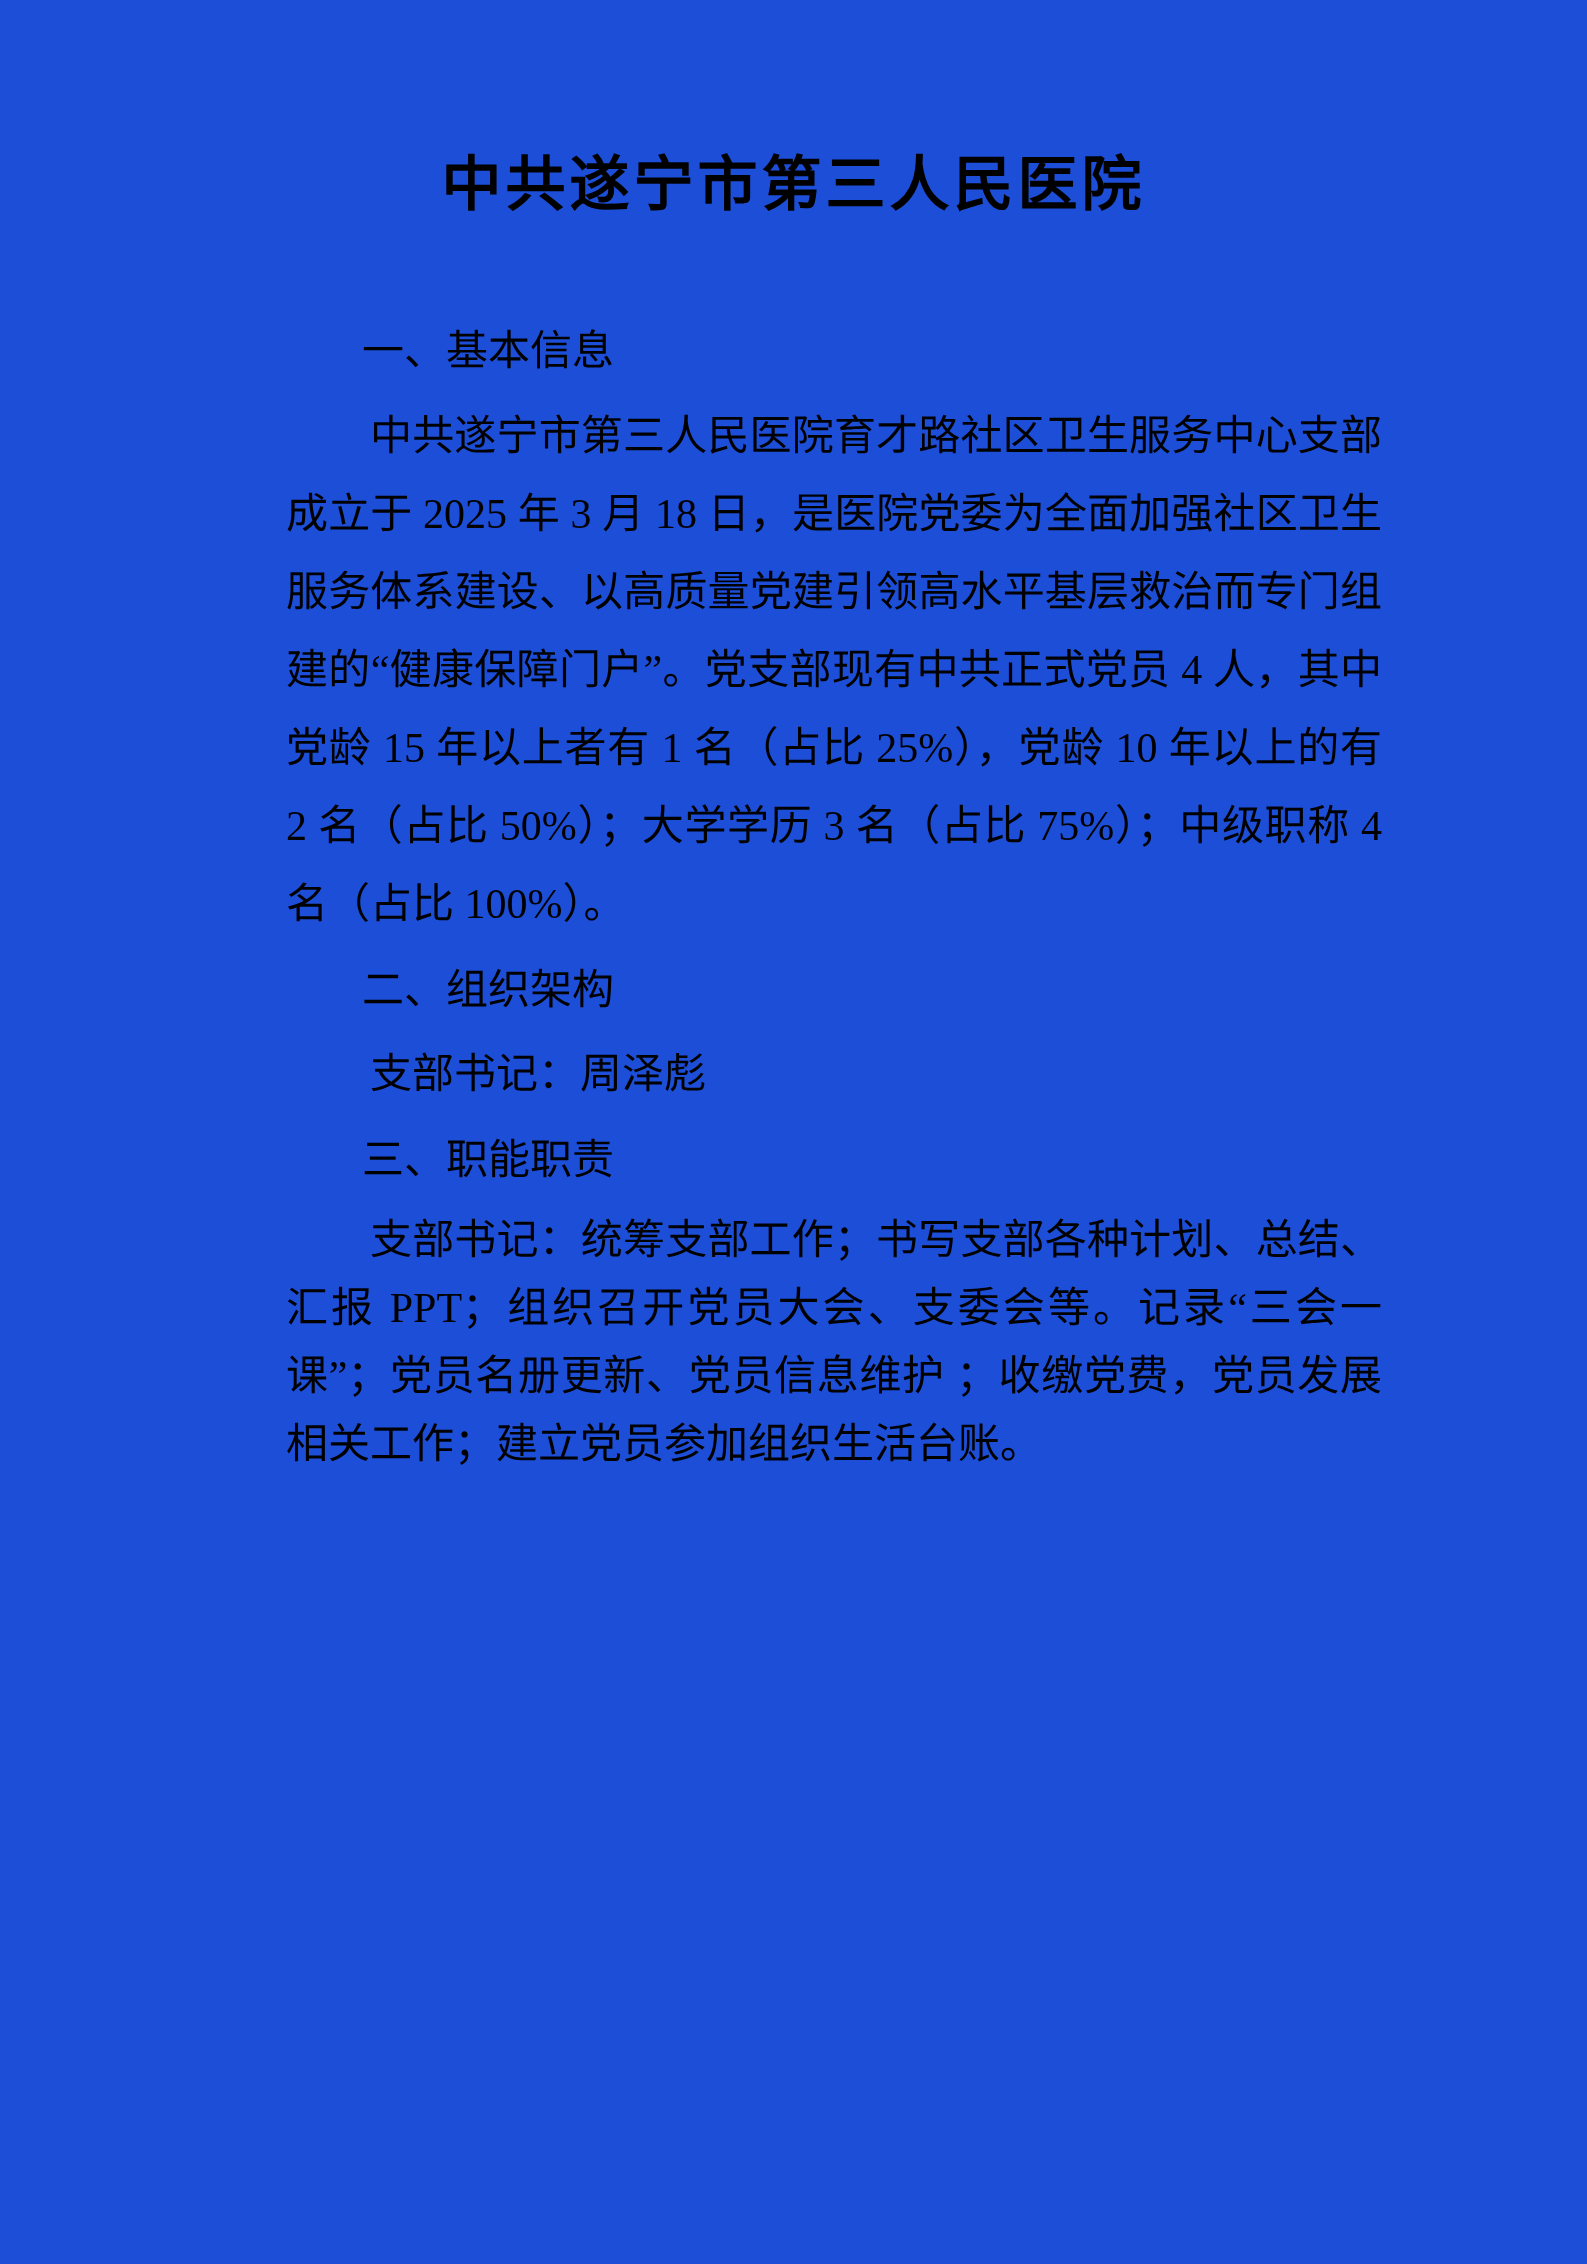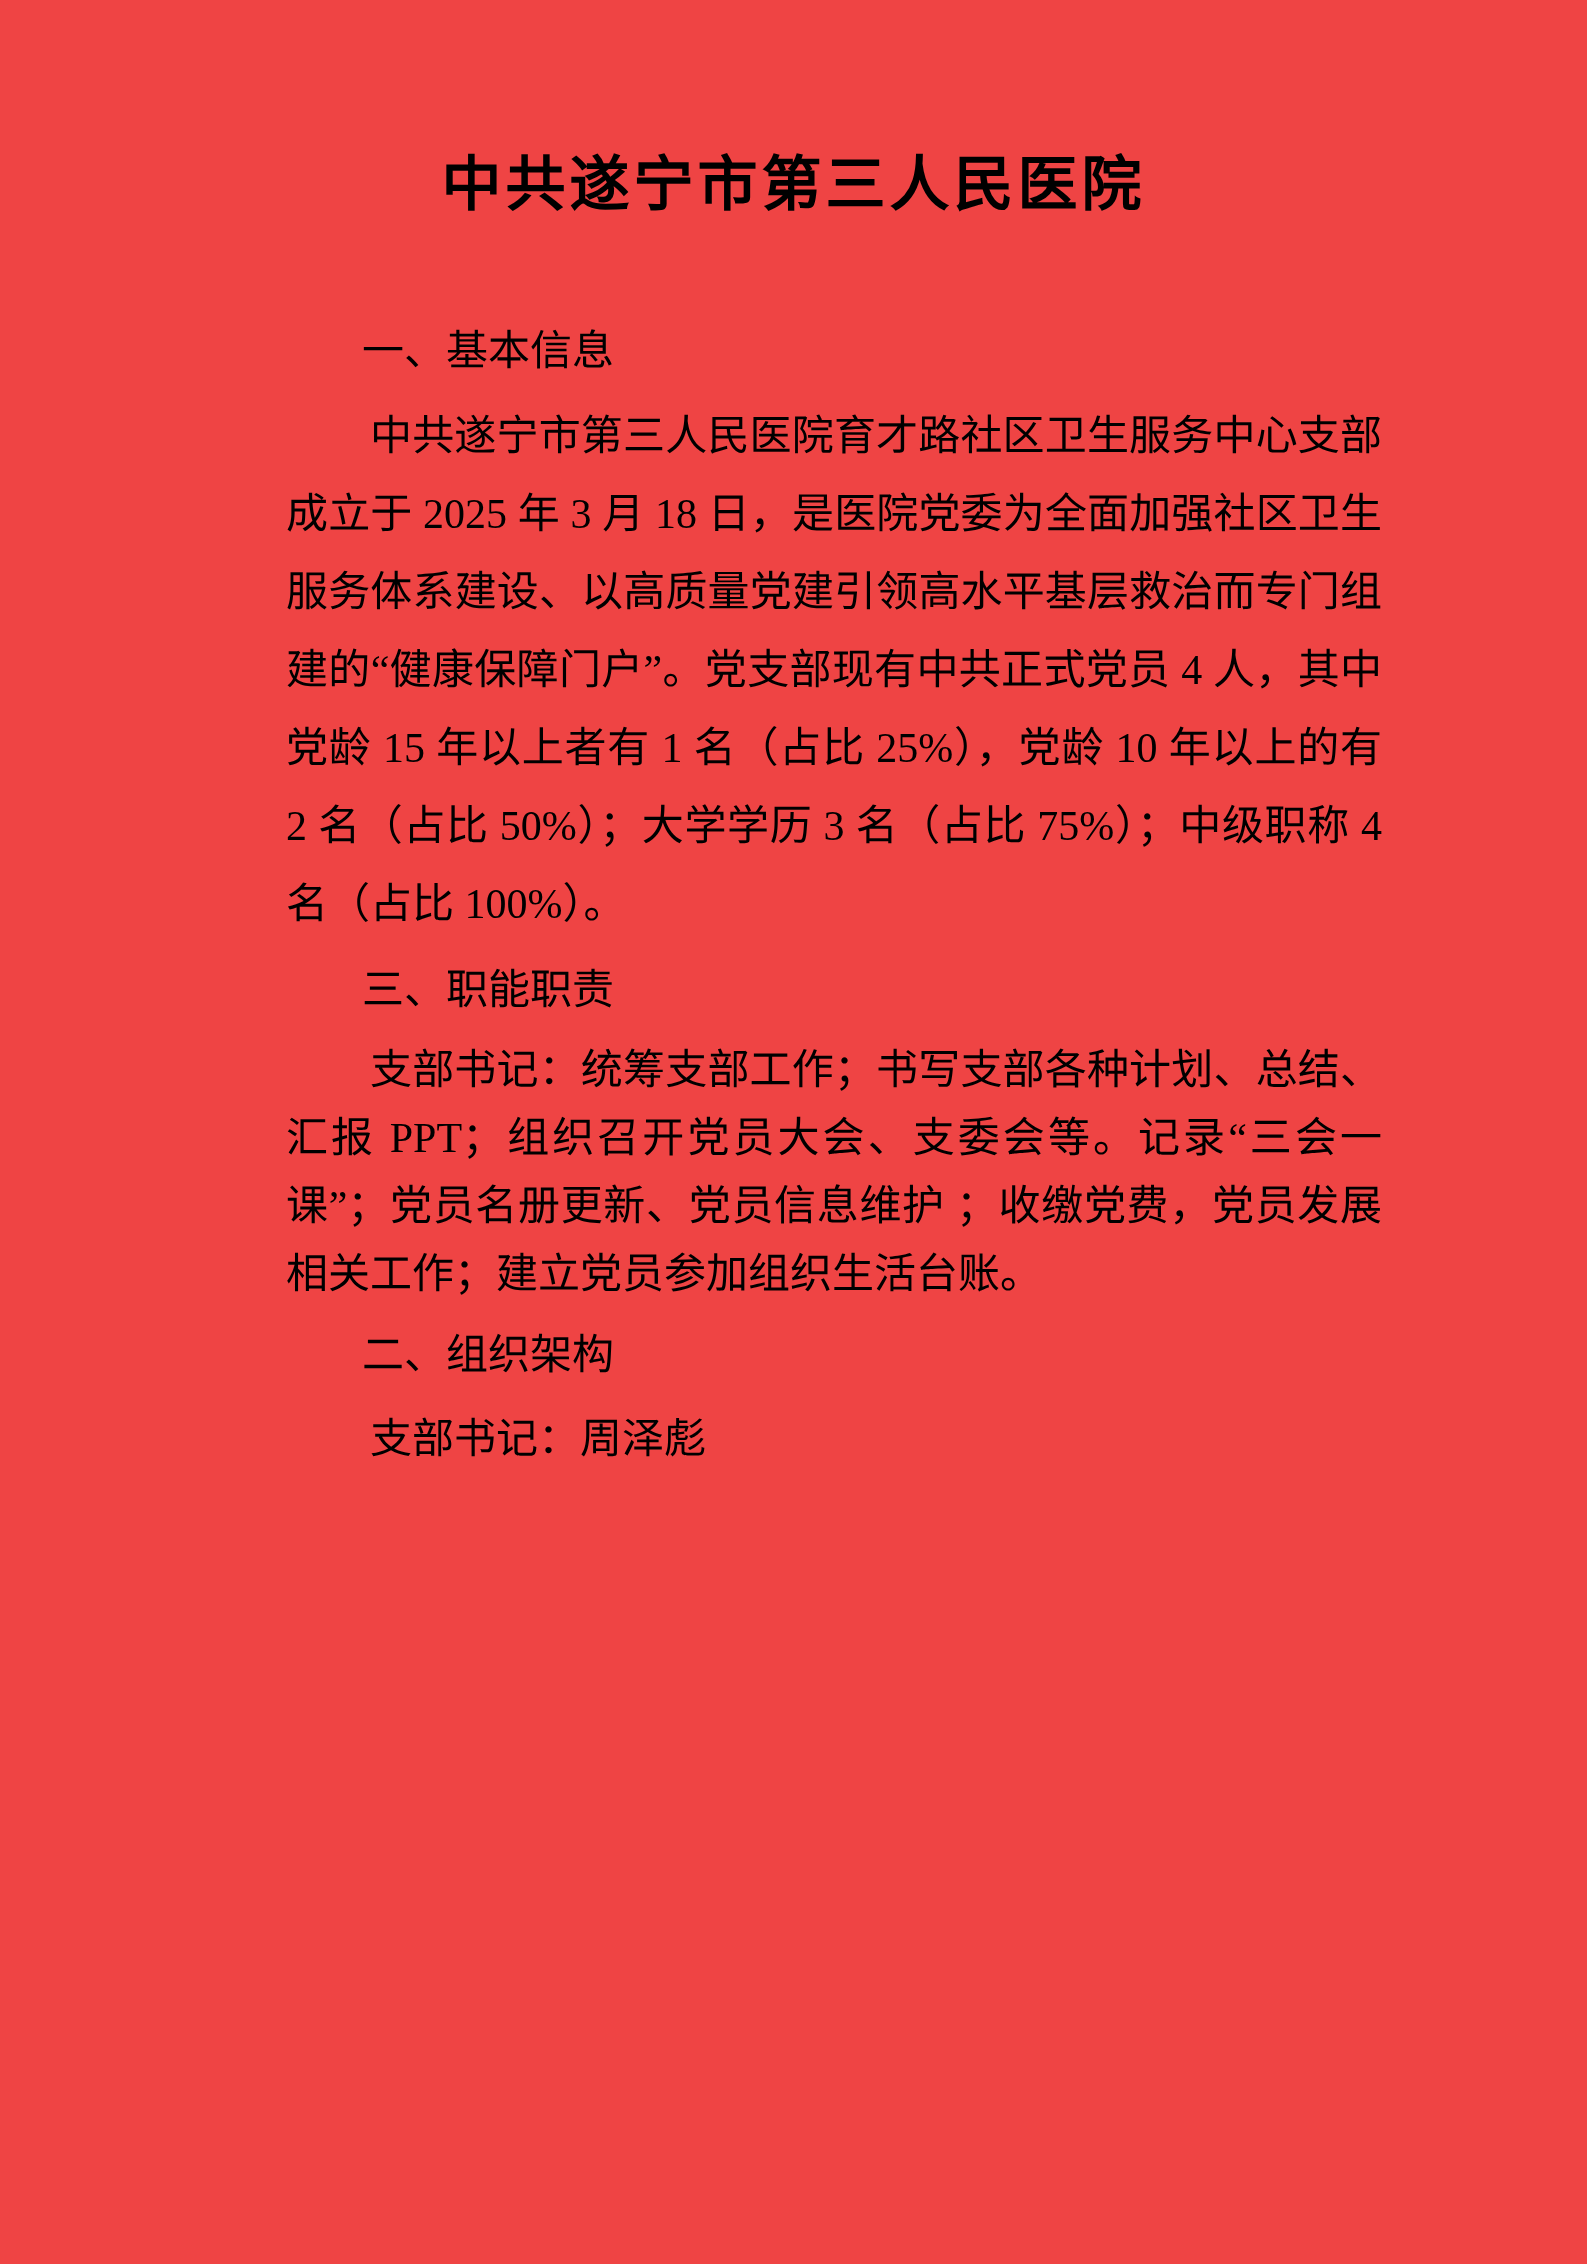--- a/index.html
+++ b/index.html
@@ -5,21 +5,21 @@
   html, body {
     margin: 0;
     padding: 0;
     background: #ffffff;
   }
   .page {
     position: relative;
     width: 1587px;
     height: 2264px;
     margin: 0 auto;
-    background: #ef4444;
+    background: #1d4ed8;
     color: #000000;
     overflow: hidden;
   }
   
   .doc-title {
     margin-top: 140px;
     width: 100%;
     text-align: center;
     font-family: "Liberation Serif", "DejaVu Serif", serif;
     font-weight: 700;
@@ -74,23 +74,23 @@
   </header>
 
   <main class="doc-body">
 
     <section>
       <h2 class="sec-heading">一、基本信息</h2>
       <p class="body-para para-1">中共遂宁市第三人民医院育才路社区卫生服务中心支部成立于 2025 年 3 月 18 日，是医院党委为全面加强社区卫生服务体系建设、以高质量党建引领高水平基层救治而专门组建的“健康保障门户”。党支部现有中共正式党员 4 人，其中党龄 15 年以上者有 1 名（占比 25%），党龄 10 年以上的有 2 名（占比 50%）；大学学历 3 名（占比 75%）；中级职称 4 名（占比 100%）。</p>
     </section>
 
     <section>
-      <h2 class="sec-heading">三、职能职责</h2>
-      <p class="body-para para-3">支部书记：统筹支部工作；书写支部各种计划、总结、汇报 PPT；组织召开党员大会、支委会等。记录“三会一课”；党员名册更新、党员信息维护 ；收缴党费，党员发展相关工作；建立党员参加组织生活台账。</p>
+      <h2 class="sec-heading">二、组织架构</h2>
+      <p class="body-para para-plain">支部书记：周泽彪</p>
     </section>
 
     <section>
-      <h2 class="sec-heading">二、组织架构</h2>
-      <p class="body-para para-plain">支部书记：周泽彪</p>
+      <h2 class="sec-heading">三、职能职责</h2>
+      <p class="body-para para-3">支部书记：统筹支部工作；书写支部各种计划、总结、汇报 PPT；组织召开党员大会、支委会等。记录“三会一课”；党员名册更新、党员信息维护 ；收缴党费，党员发展相关工作；建立党员参加组织生活台账。</p>
     </section>
 
   </main>
 </div>
 
 </body></html>

